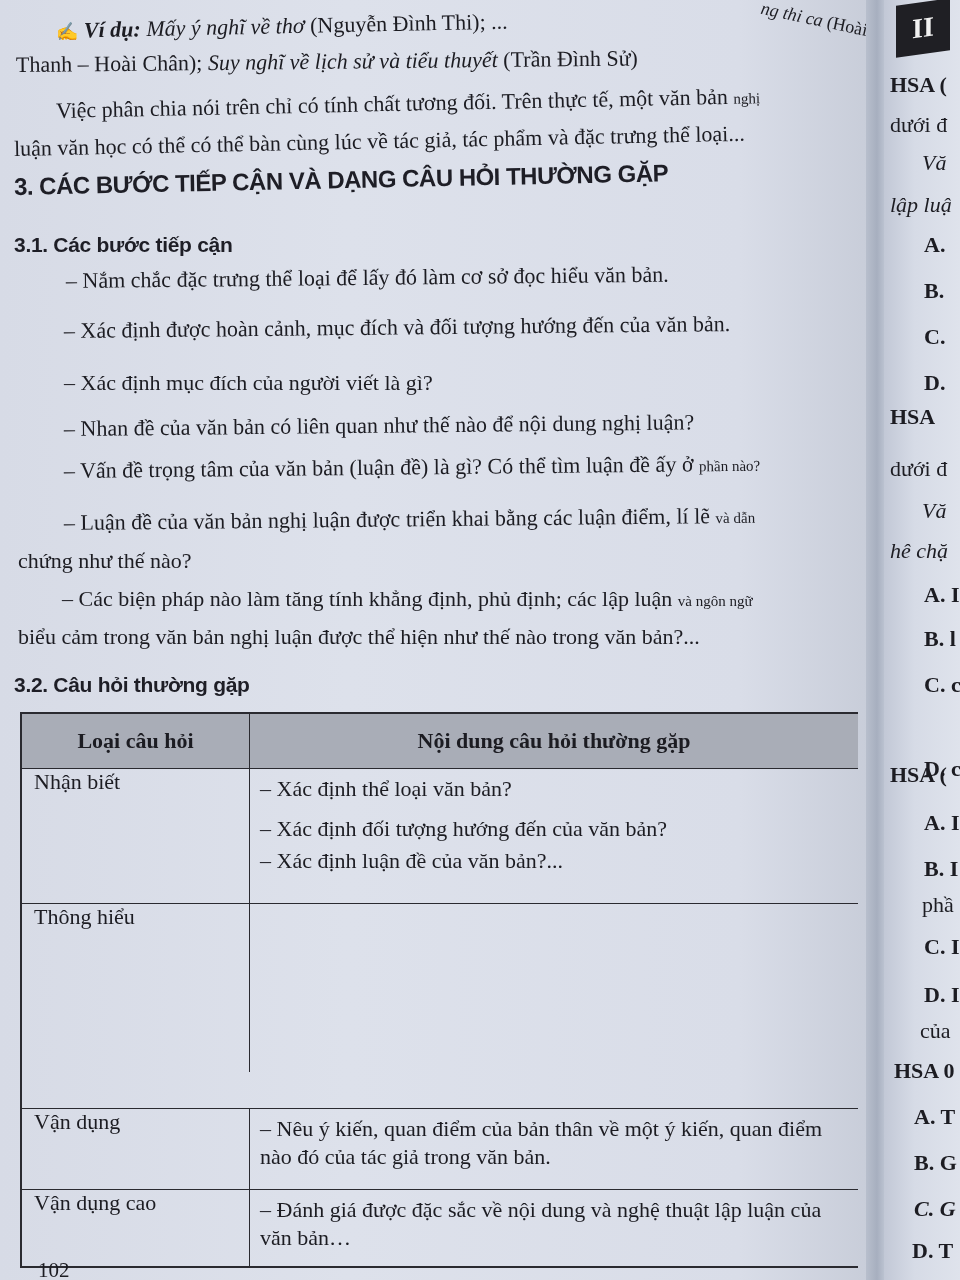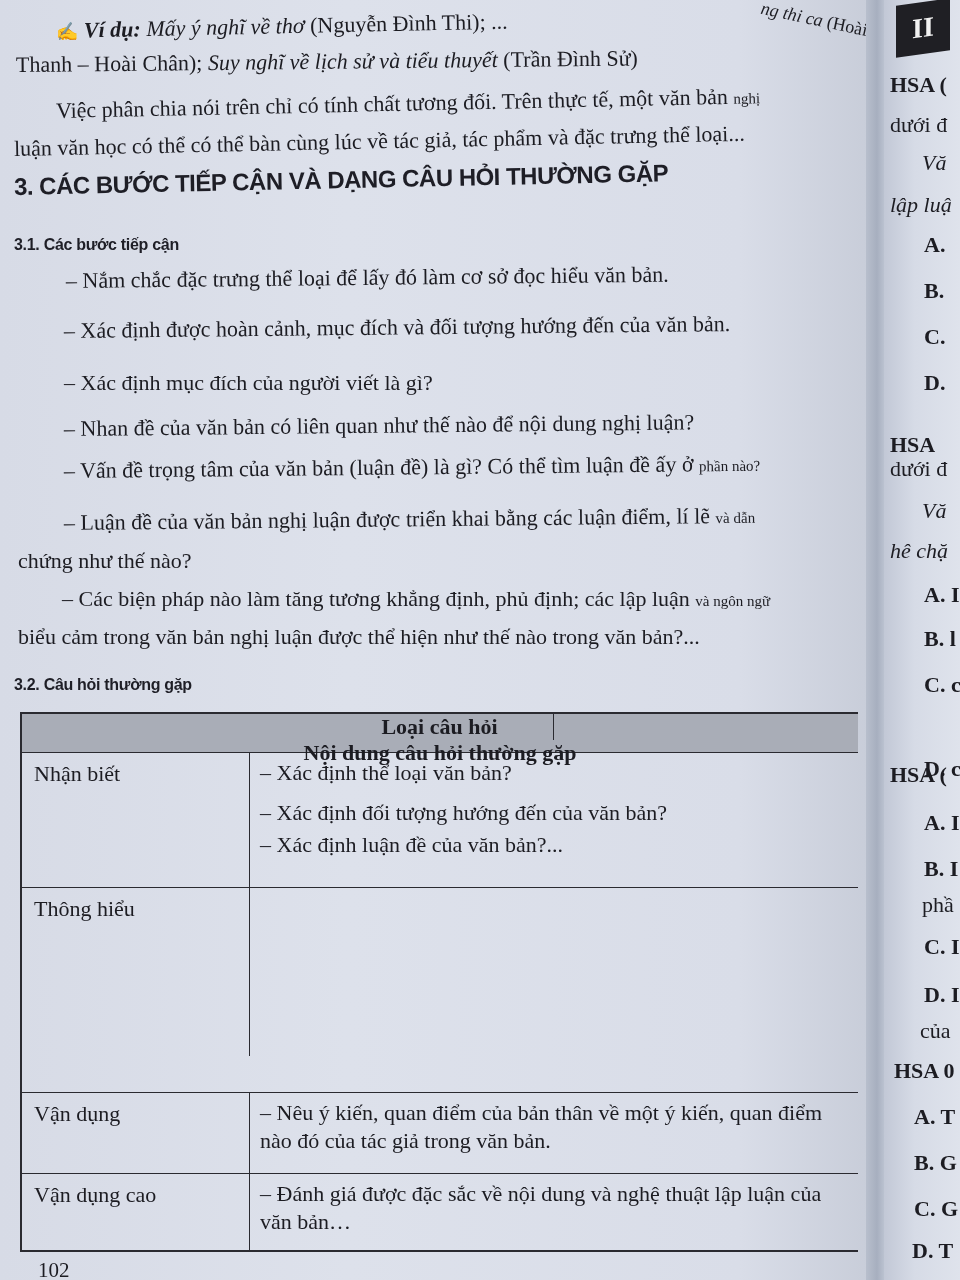--- a/index.html
+++ b/index.html
@@ -52,21 +52,21 @@
     .sans-head {
       font-family: "Liberation Sans", "DejaVu Sans", sans-serif;
       font-weight: bold;
       color: #1e1e26;
     }
     .h-section {
       font-size: 24px;
       letter-spacing: -0.5px;
     }
     .h-sub {
-      font-size: 16px;
+      font-size: 21px;
       letter-spacing: -0.3px;
     }
     .tilt1 { transform: rotate(-1.2deg); transform-origin: left center; }
     .tilt2 { transform: rotate(-0.6deg); transform-origin: left center; }
     .small-tail { font-size: 15px; }
 
     
     .tbl {
       position: absolute;
       left: 20px;
@@ -77,28 +77,27 @@
       border-collapse: collapse;
       font-size: 22px;
     }
     .tbl-row {
       display: flex;
       border-top: 1.5px solid #2a2a30;
     }
     .tbl-row:first-child { border-top: none; }
     .tbl-head {
       background: #a9adb7;
-      height: 38px;
-      align-items: center;
-      flex-direction: column;
+      height: 54px;
+      align-items: flex-start;
     }
     .c1 {
       width: 228px;
       border-right: 1.5px solid #2a2a30;
-      padding: 8px 0 0 12px;
+      padding: 0 0 0 12px;
       box-sizing: border-box;
     }
     .c2 {
       flex: 1;
       padding: 6px 0 0 10px;
       box-sizing: border-box;
     }
     .tbl-head .c1, .tbl-head .c2 {
       padding: 0;
       text-align: center;
@@ -184,21 +183,21 @@
   <div class="line tilt2" style="left:64px; top:458px;">
     <span>– Vấn đề trọng tâm của văn bản (luận đề) là gì? Có thể tìm luận đề ấy ở</span>
     <span class="small-tail">phần nào?</span>
   </div>
   <div class="line tilt2" style="left:64px; top:510px;">
     <span>– Luận đề của văn bản nghị luận được triển khai bằng các luận điểm, lí lẽ</span>
     <span class="small-tail">và dẫn</span>
   </div>
   <div class="line" style="left:18px; top:548px;">chứng như thế nào?</div>
   <div class="line" style="left:62px; top:586px;">
-    <span>– Các biện pháp nào làm tăng tương khẳng định, phủ định; các lập luận</span>
+    <span>– Các biện pháp nào làm tăng tính khẳng định, phủ định; các lập luận</span>
     <span class="small-tail">và ngôn ngữ</span>
   </div>
   <div class="line" style="left:18px; top:624px;">biểu cảm trong văn bản nghị luận được thể hiện như thế nào trong văn bản?...</div>
 
   <div class="line sans-head h-sub" style="left:14px; top:672px;">3.2. Câu hỏi thường gặp</div>
 
   <div class="tbl">
     <div class="tbl-row tbl-head">
       <div class="c1">Loại câu hỏi</div>
       <div class="c2">Nội dung câu hỏi thường gặp</div>
@@ -241,34 +240,34 @@
   <div class="chapter-tab">II</div>
   <div id="rp-lines">
       <div class="rp-line" style="top: 72px; left: 6px; font-weight: bold;">HSA (</div>
       <div class="rp-line" style="top: 112px; left: 6px;">dưới đ</div>
       <div class="rp-line" style="top: 150px; left: 38px; font-style: italic;">Vă</div>
       <div class="rp-line" style="top: 192px; left: 6px; font-style: italic;">lập luậ</div>
       <div class="rp-line" style="top: 232px; left: 40px; font-weight: bold;">A. </div>
       <div class="rp-line" style="top: 278px; left: 40px; font-weight: bold;">B. </div>
       <div class="rp-line" style="top: 324px; left: 40px; font-weight: bold;">C. </div>
       <div class="rp-line" style="top: 370px; left: 40px; font-weight: bold;">D. </div>
-      <div class="rp-line" style="top: 432px; left: 6px; font-weight: bold; text-align: center;">HSA</div>
+      <div class="rp-line" style="top: 404px; left: 6px; font-weight: bold; text-align: center;">HSA</div>
       <div class="rp-line" style="top: 456px; left: 6px;">dưới đ</div>
       <div class="rp-line" style="top: 498px; left: 38px; font-style: italic;">Vă</div>
       <div class="rp-line" style="top: 538px; left: 6px; font-style: italic;">hê chặ</div>
       <div class="rp-line" style="top: 582px; left: 40px; font-weight: bold;">A. I</div>
       <div class="rp-line" style="top: 626px; left: 40px; font-weight: bold;">B. l</div>
       <div class="rp-line" style="top: 672px; left: 40px; font-weight: bold;">C. c</div>
       <div class="rp-line" style="top: 718px; left: 40px; font-weight: bold; margin-top: 38px;">D. c</div>
       <div class="rp-line" style="top: 762px; left: 6px; font-weight: bold;">HSA (</div>
       <div class="rp-line" style="top: 810px; left: 40px; font-weight: bold;">A. I</div>
       <div class="rp-line" style="top: 856px; left: 40px; font-weight: bold;">B. I</div>
       <div class="rp-line" style="top: 892px; left: 38px;">phầ</div>
       <div class="rp-line" style="top: 934px; left: 40px; font-weight: bold;">C. I</div>
       <div class="rp-line" style="top: 982px; left: 40px; font-weight: bold;">D. I</div>
       <div class="rp-line" style="top: 1018px; left: 36px;">của</div>
       <div class="rp-line" style="top: 1058px; left: 10px; font-weight: bold;">HSA 0</div>
       <div class="rp-line" style="top: 1104px; left: 30px; font-weight: bold;">A. T</div>
       <div class="rp-line" style="top: 1150px; left: 30px; font-weight: bold;">B. G</div>
-      <div class="rp-line" style="top: 1196px; left: 30px; font-weight: bold;">C. G</div>
+      <div class="rp-line" style="top: 1196px; left: 30px; font-weight: bold; font-style: italic;">C. G</div>
       <div class="rp-line" style="top: 1238px; left: 28px; font-weight: bold;">D. T</div>
     </div>
 </div>
 
 </body></html>

